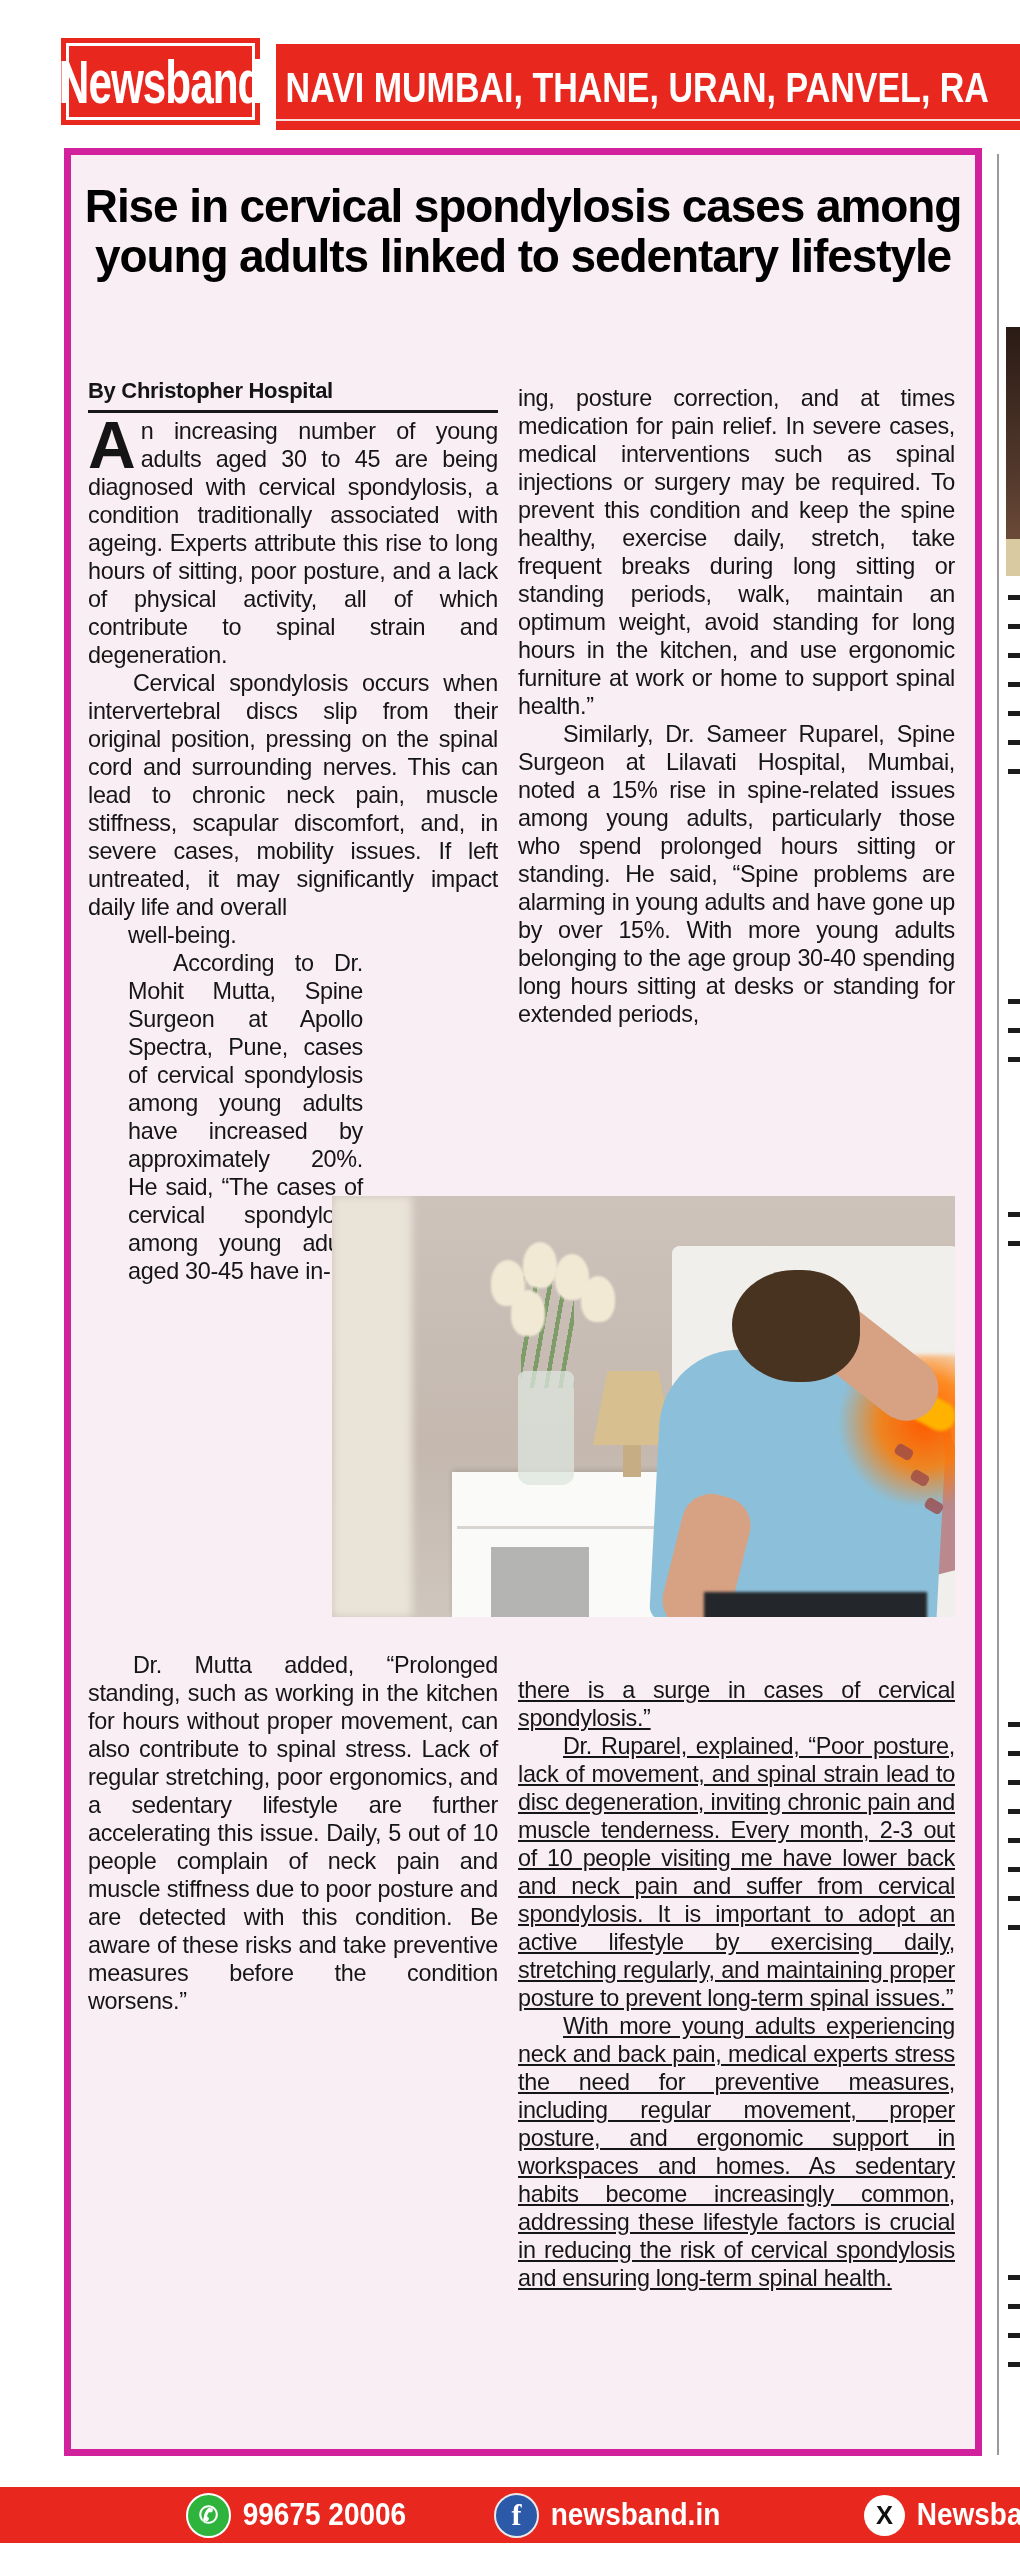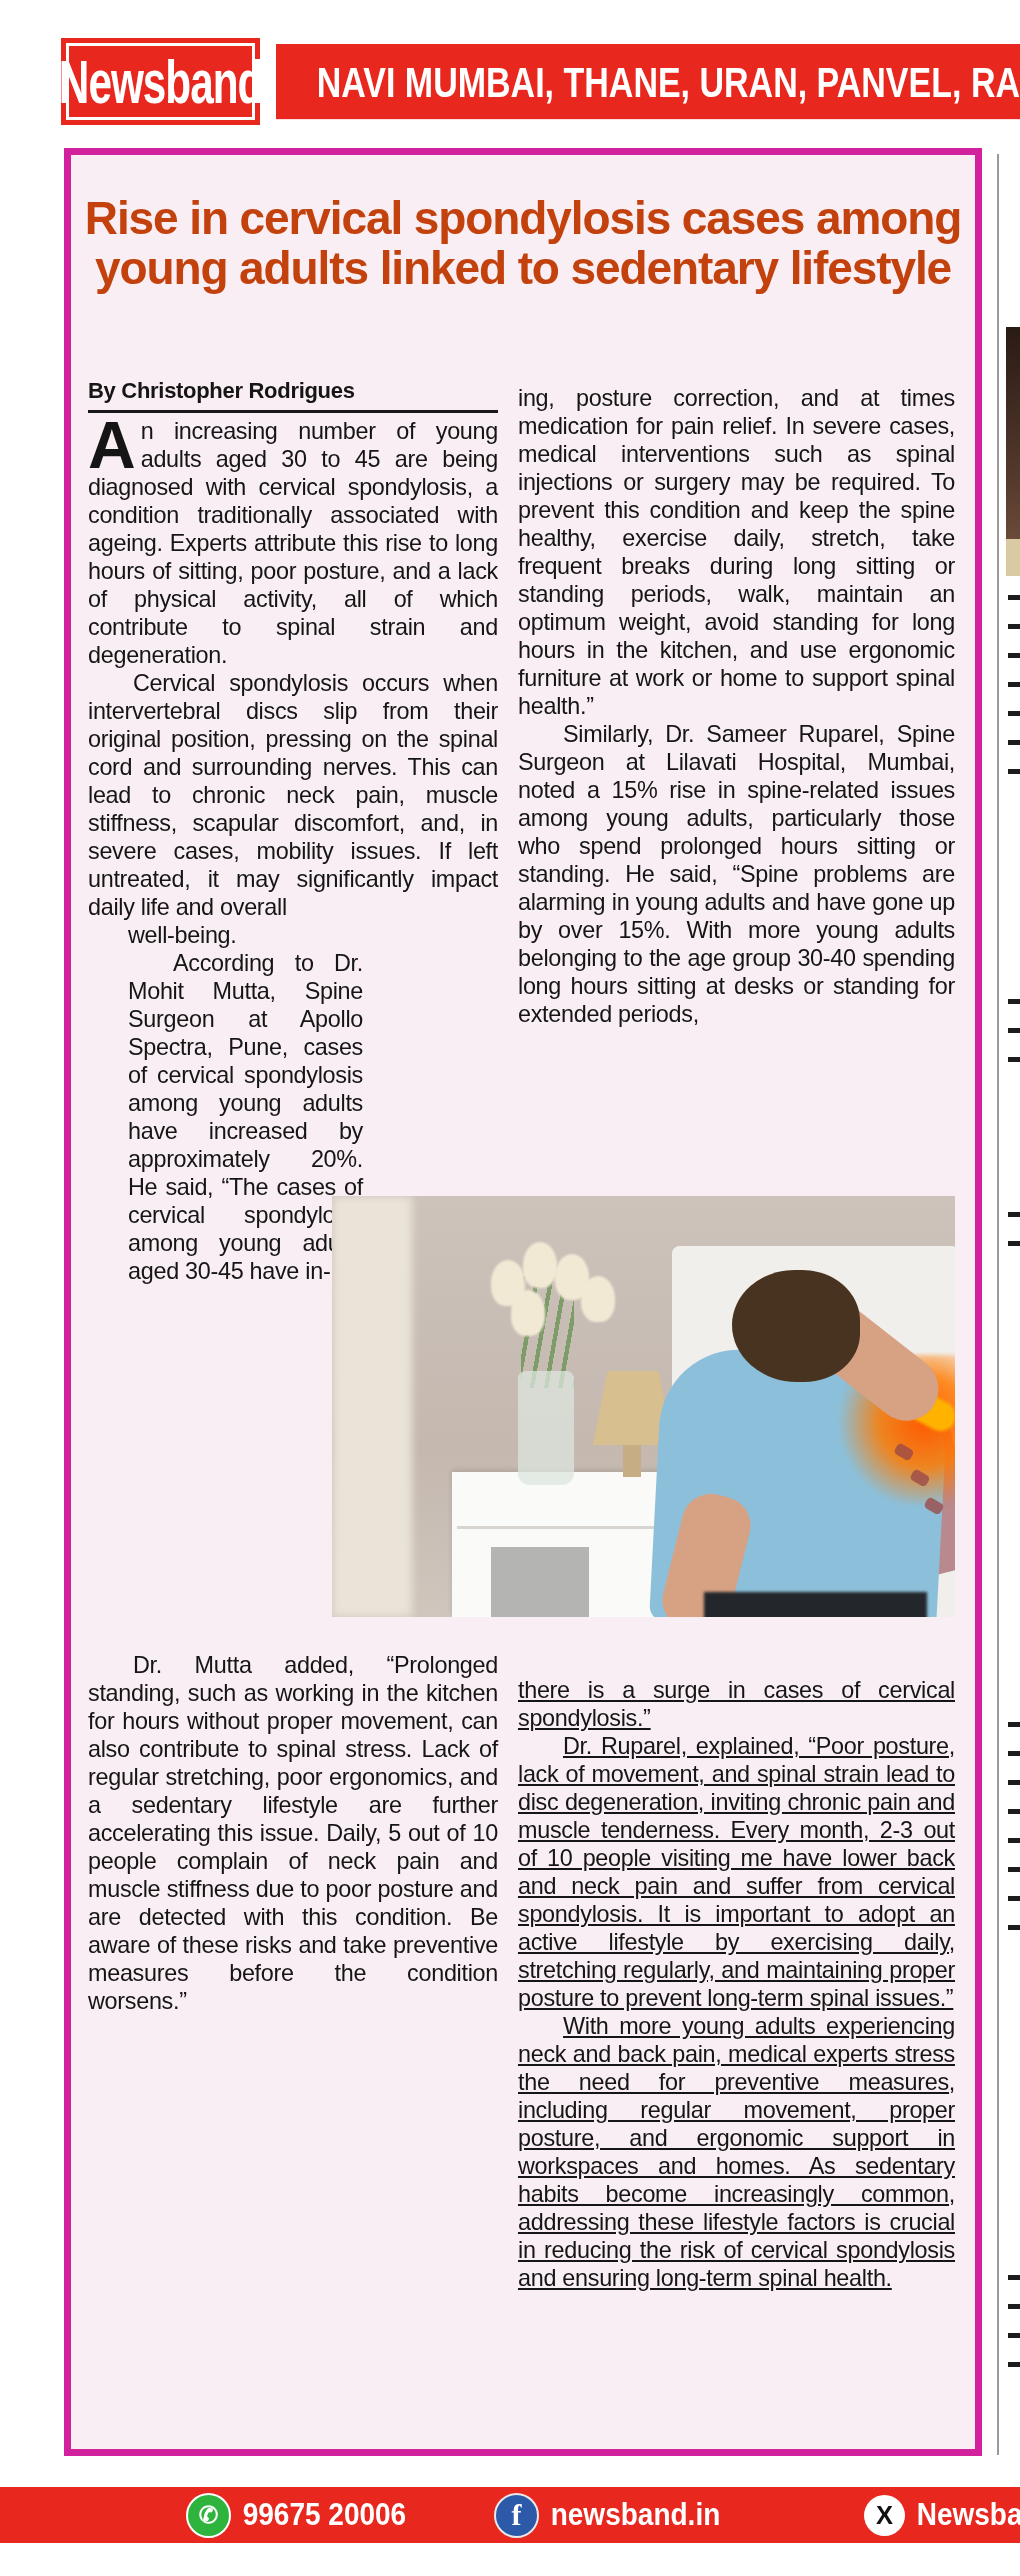--- a/index.html
+++ b/index.html
@@ -12,32 +12,32 @@
         font-family:"Liberation Sans",sans-serif;color:var(--ink);}
   .abs{position:absolute;}
 
   
   #masthead{left:61px;top:38px;width:959px;height:87px;}
   #logo-box{left:0;top:0;width:199px;height:87px;background:var(--masthead_red);
             display:flex;align-items:center;justify-content:center;}
   #logo-frame{border:3.2px solid #fff;width:183px;height:71px;display:flex;align-items:center;justify-content:center;}
   #logo-text{color:#fff;font-weight:700;font-size:46px;letter-spacing:-1.1px;
              transform:scaleY(1.32) scaleX(0.92);white-space:nowrap;}
-  #region-strip{left:215px;top:6.4px;right:0;height:76px;background:var(--masthead_red);
-                display:flex;align-items:center;overflow:hidden;justify-content:flex-end;}
+  #region-strip{left:215px;top:6.4px;right:0;height:86px;background:var(--masthead_red);
+                display:flex;align-items:center;overflow:hidden;}
   #region-text{color:#fff;font-weight:700;font-size:34px;letter-spacing:0px;
                transform:scaleY(1.25);transform-origin:left center;white-space:nowrap;padding-left:9.6px;}
   .strip-line{position:absolute;left:215px;right:0;height:2.1px;background:rgba(255,255,255,.85);}
 
   
   #article-border{left:64px;top:148px;width:918px;height:2308px;background:var(--border_pink);}
   #article-inner{position:absolute;left:7px;top:7px;right:7px;bottom:7px;background:var(--page_pink);overflow:hidden;}
 
   #headline{left:0;top:25.5px;width:100%;text-align:center;font-weight:700;font-size:46px;
-            line-height:1.1;letter-spacing:-1.1px;color:#c2410c;margin-top:12px;}
+            line-height:1.1;letter-spacing:-1.1px;color:#000000;}
 
   .body-text{font-size:23.4px;line-height:28px;text-align:justify;color:var(--ink);letter-spacing:-0.3px;}
   .body-text p{margin:0;text-indent:45px;}
   .body-text p.no-indent{text-indent:0;}
 
   #col1{left:17px;top:222px;width:410px;}
   #byline{font-weight:700;font-size:22px;text-indent:0 !important;letter-spacing:-0.3px;}
   #byline-rule{height:3.2px;background:#181818;margin:5.3px 0 3.2px 0;}
   #handle{font-weight:700;font-size:22px;text-indent:0 !important;letter-spacing:-0.3px;margin-bottom:7.4px;}
   .dropcap{float:left;font-weight:700;font-size:66px;line-height:51px;padding:3.2px 5.3px 0 0;}
@@ -115,21 +115,21 @@
     <div class="strip-line" style="top:4.3px;"></div>
     <div class="strip-line" style="bottom:4.3px;"></div>
   </div>
 
   <div id="article-border" class="abs">
     <div id="article-inner">
 
       <div id="headline" class="abs">Rise in cervical spondylosis cases among young adults linked to sedentary lifestyle</div>
 
       <div id="col1" class="abs body-text">
-        <div id="byline">By Christopher Rodrigues</div>
+        <div id="byline">By Christopher Hospital</div>
         <div id="byline-rule"></div>
         <p class="no-indent"><span class="dropcap">A</span><span>n increasing number of young adults aged 30 to 45 are being diagnosed with cervical spondylosis, a condition traditionally associated with ageing. Experts attribute this rise to long hours of sitting, poor posture, and a lack of physical activity, all of which contribute to spinal strain and degeneration.</span></p>
         <p>Cervical spondylosis occurs when intervertebral discs slip from their original position, pressing on the spinal cord and surrounding nerves. This can lead to chronic neck pain, muscle stiffness, scapular discomfort, and, in severe cases, mobility issues. If left untreated, it may significantly impact daily life and overall</p>
         <div id="narrow-col">
           <p class="no-indent">well-being.</p>
           <p>According to Dr. Mohit Mutta, Spine Surgeon at Apollo Spectra, Pune, cases of cervical spondylosis among young adults have increased by approximately 20%. He said, “The cases of cervical spondylosis among young adults aged 30-45 have in-</p>
         </div>
       </div>
 
       <div id="photo" class="abs">

